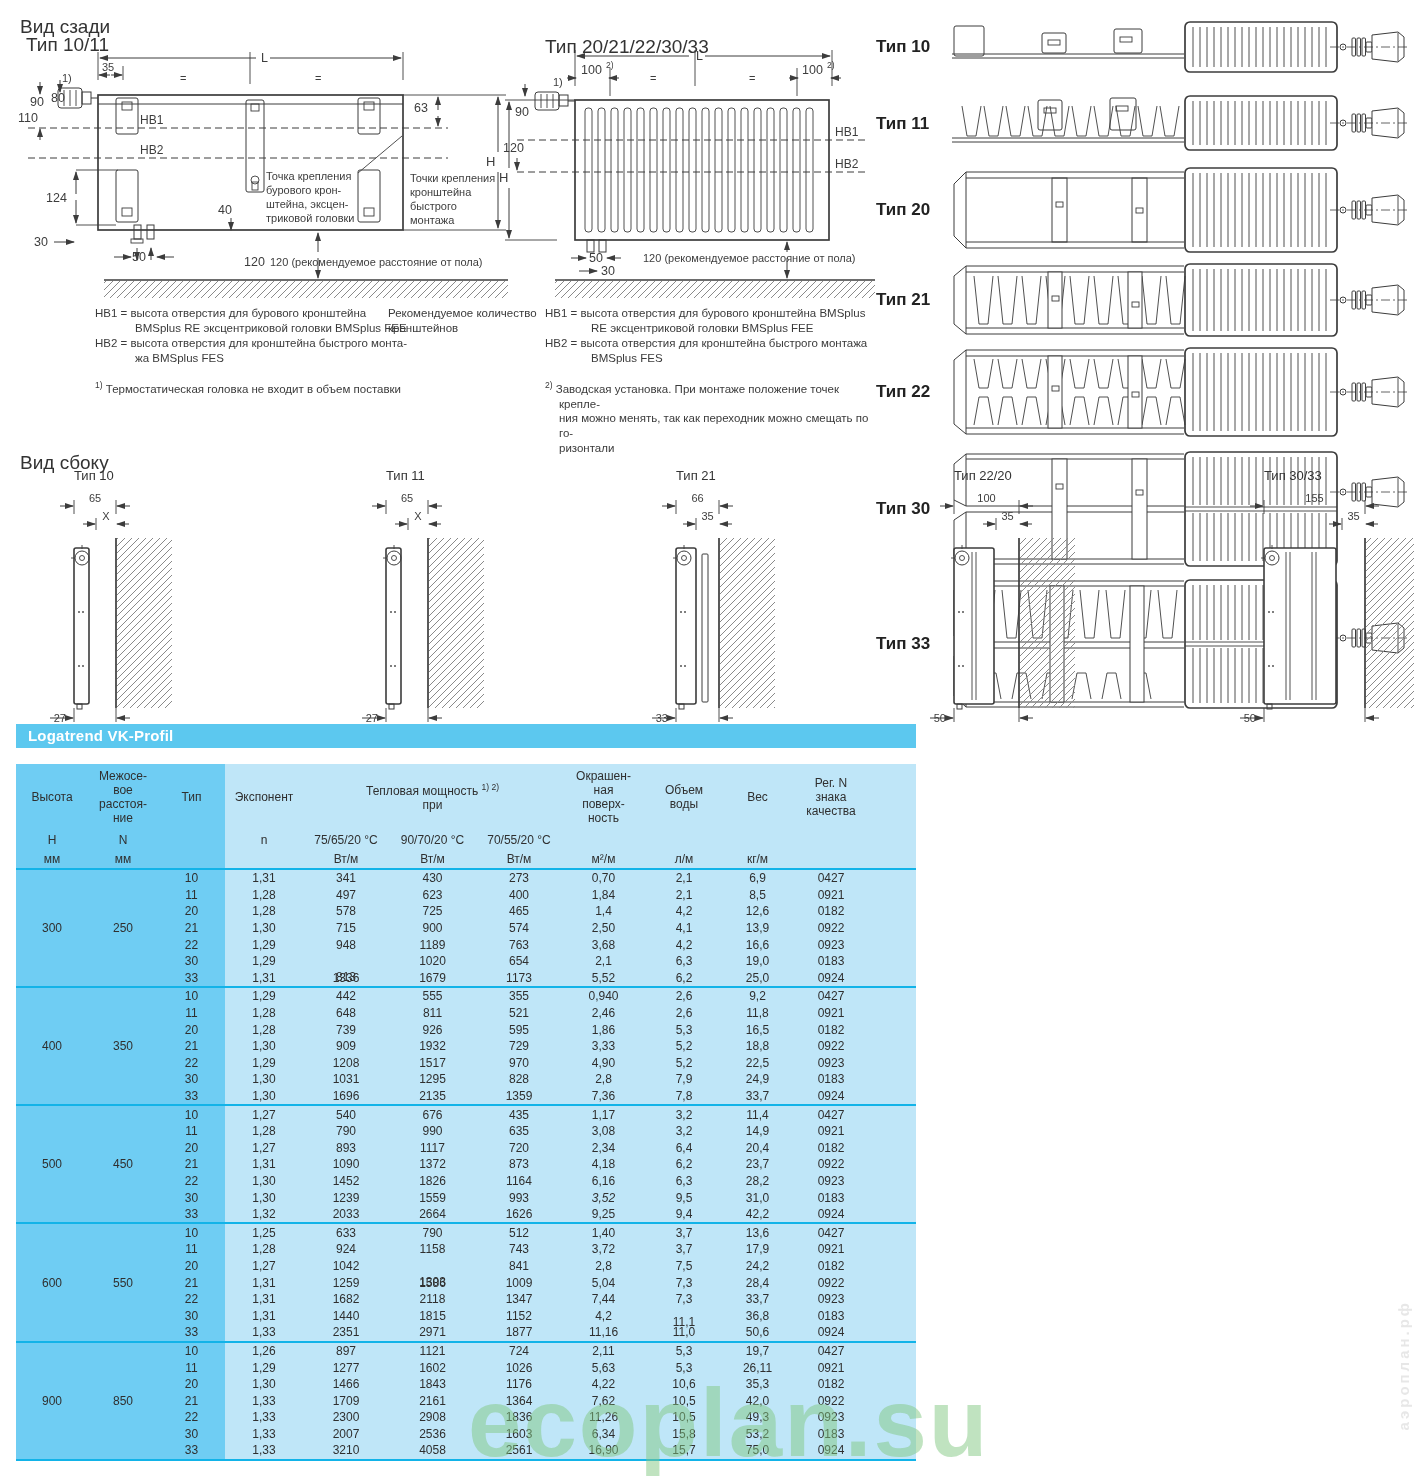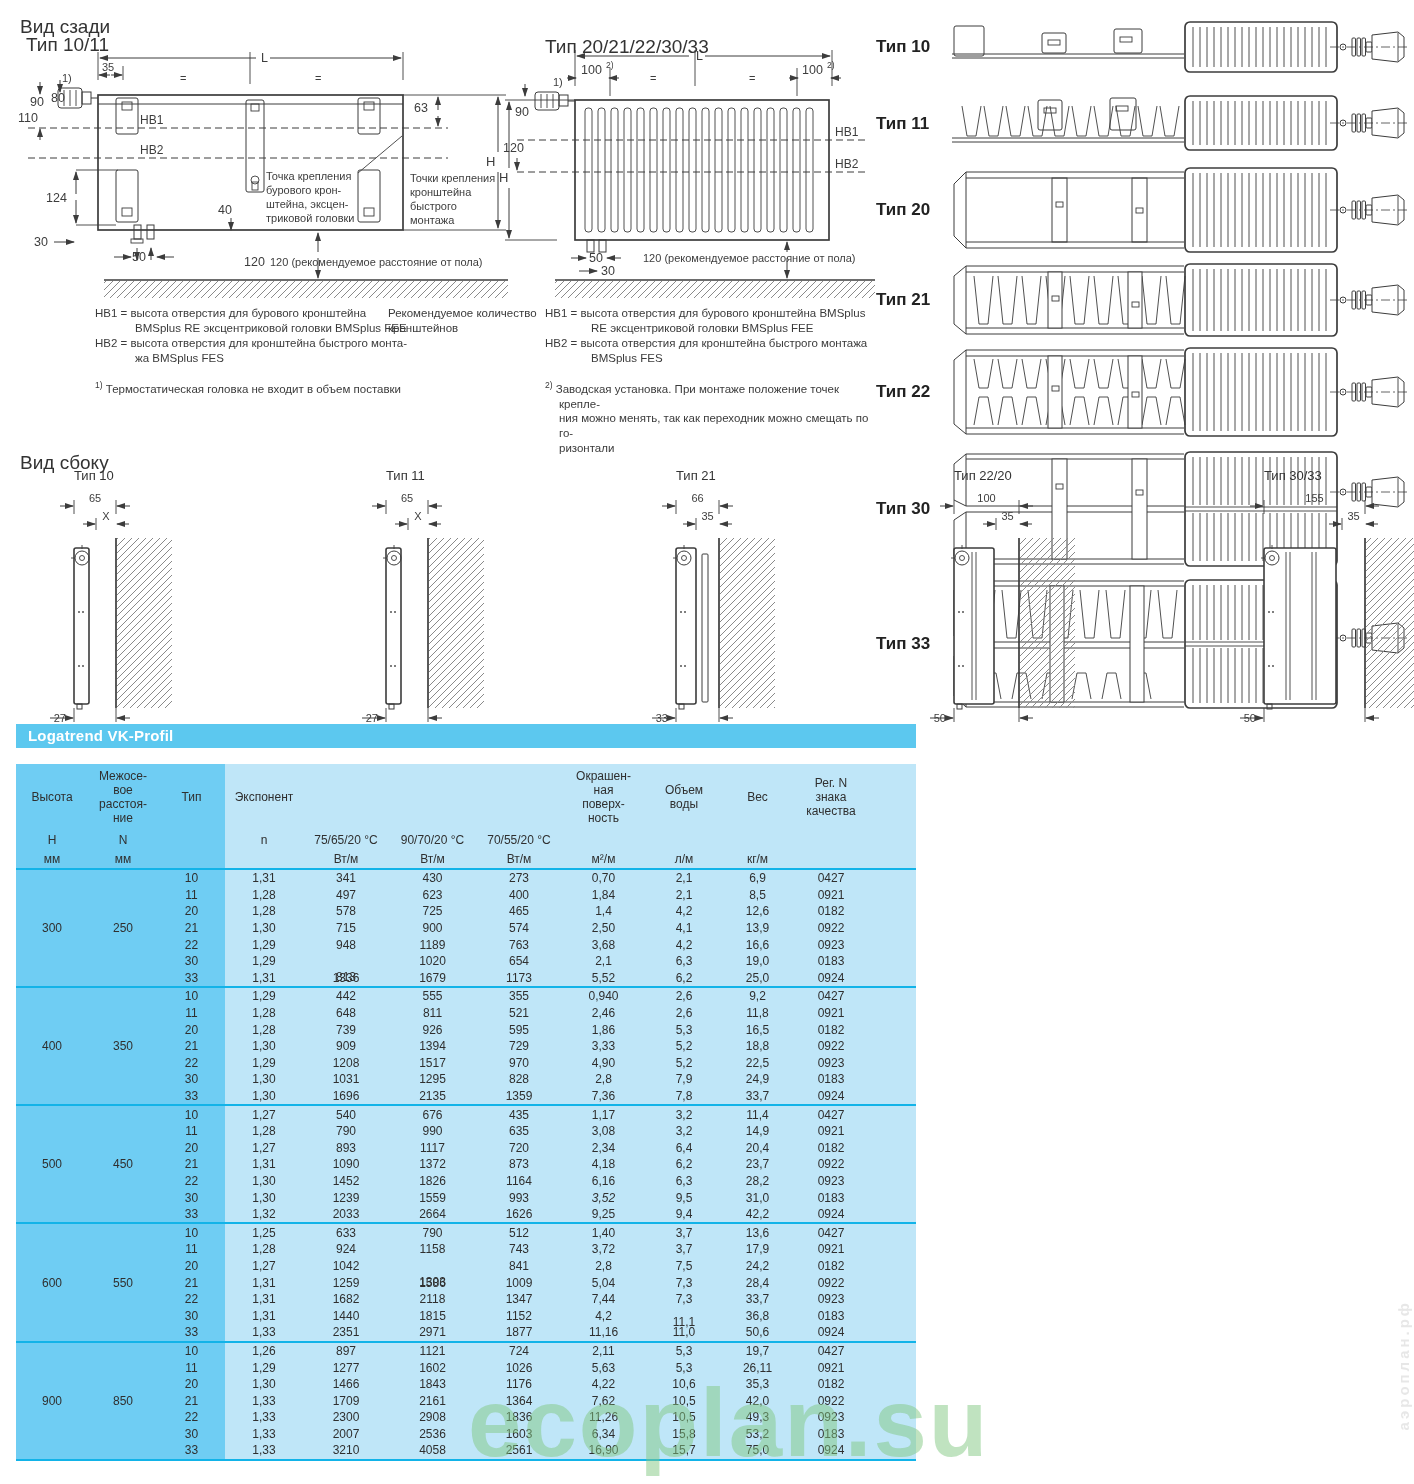--- a/index.html
+++ b/index.html
@@ -297,20 +297,23 @@
     </div>
     <div class="tg">
       <div class="thead">
         <div class="cell" style="grid-column:1;grid-row:1">Высота</div>
         <div class="cell" style="grid-column:2;grid-row:1">Межосе-
 вое
 расстоя-
 ние</div>
         <div class="cell" style="grid-column:3;grid-row:1">Тип</div>
         <div class="cell" style="grid-column:4;grid-row:1">Экспонент</div>
+        <div class="cell" style="grid-column:5/8;grid-row:1">
+          <div><span>Тепловая мощность</span> <sup>1) 2)</sup><br><span>при</span></div>
+        </div>
         <div class="cell" style="grid-column:8;grid-row:1">Окрашен-
 ная
 поверх-
 ность</div>
         <div class="cell" style="grid-column:9;grid-row:1">Объем
 воды</div>
         <div class="cell" style="grid-column:10;grid-row:1">Вес</div>
         <div class="cell" style="grid-column:11;grid-row:1">Рег. N
 знака
 качества</div>
@@ -424,21 +427,21 @@
             <div class="cell" style="grid-area: 3 / 5;">739</div>
             <div class="cell" style="grid-area: 3 / 6;">926</div>
             <div class="cell" style="grid-area: 3 / 7;">595</div>
             <div class="cell" style="grid-area: 3 / 8;">1,86</div>
             <div class="cell" style="grid-area: 3 / 9;">5,3</div>
             <div class="cell" style="grid-area: 3 / 10;">16,5</div>
             <div class="cell" style="grid-area: 3 / 11;">0182</div>
             <div class="cell" style="grid-area: 4 / 3;">21</div>
             <div class="cell" style="grid-area: 4 / 4;">1,30</div>
             <div class="cell" style="grid-area: 4 / 5;">909</div>
-            <div class="cell" style="grid-area: 4 / 6;">1394</div>
+            <div class="cell" style="grid-area: 4 / 6;">1932</div>
             <div class="cell" style="grid-area: 4 / 7;">729</div>
             <div class="cell" style="grid-area: 4 / 8;">3,33</div>
             <div class="cell" style="grid-area: 4 / 9;">5,2</div>
             <div class="cell" style="grid-area: 4 / 10;">18,8</div>
             <div class="cell" style="grid-area: 4 / 11;">0922</div>
             <div class="cell" style="grid-area: 5 / 3;">22</div>
             <div class="cell" style="grid-area: 5 / 4;">1,29</div>
             <div class="cell" style="grid-area: 5 / 5;">1208</div>
             <div class="cell" style="grid-area: 5 / 6;">1517</div>
             <div class="cell" style="grid-area: 5 / 7;">970</div>

